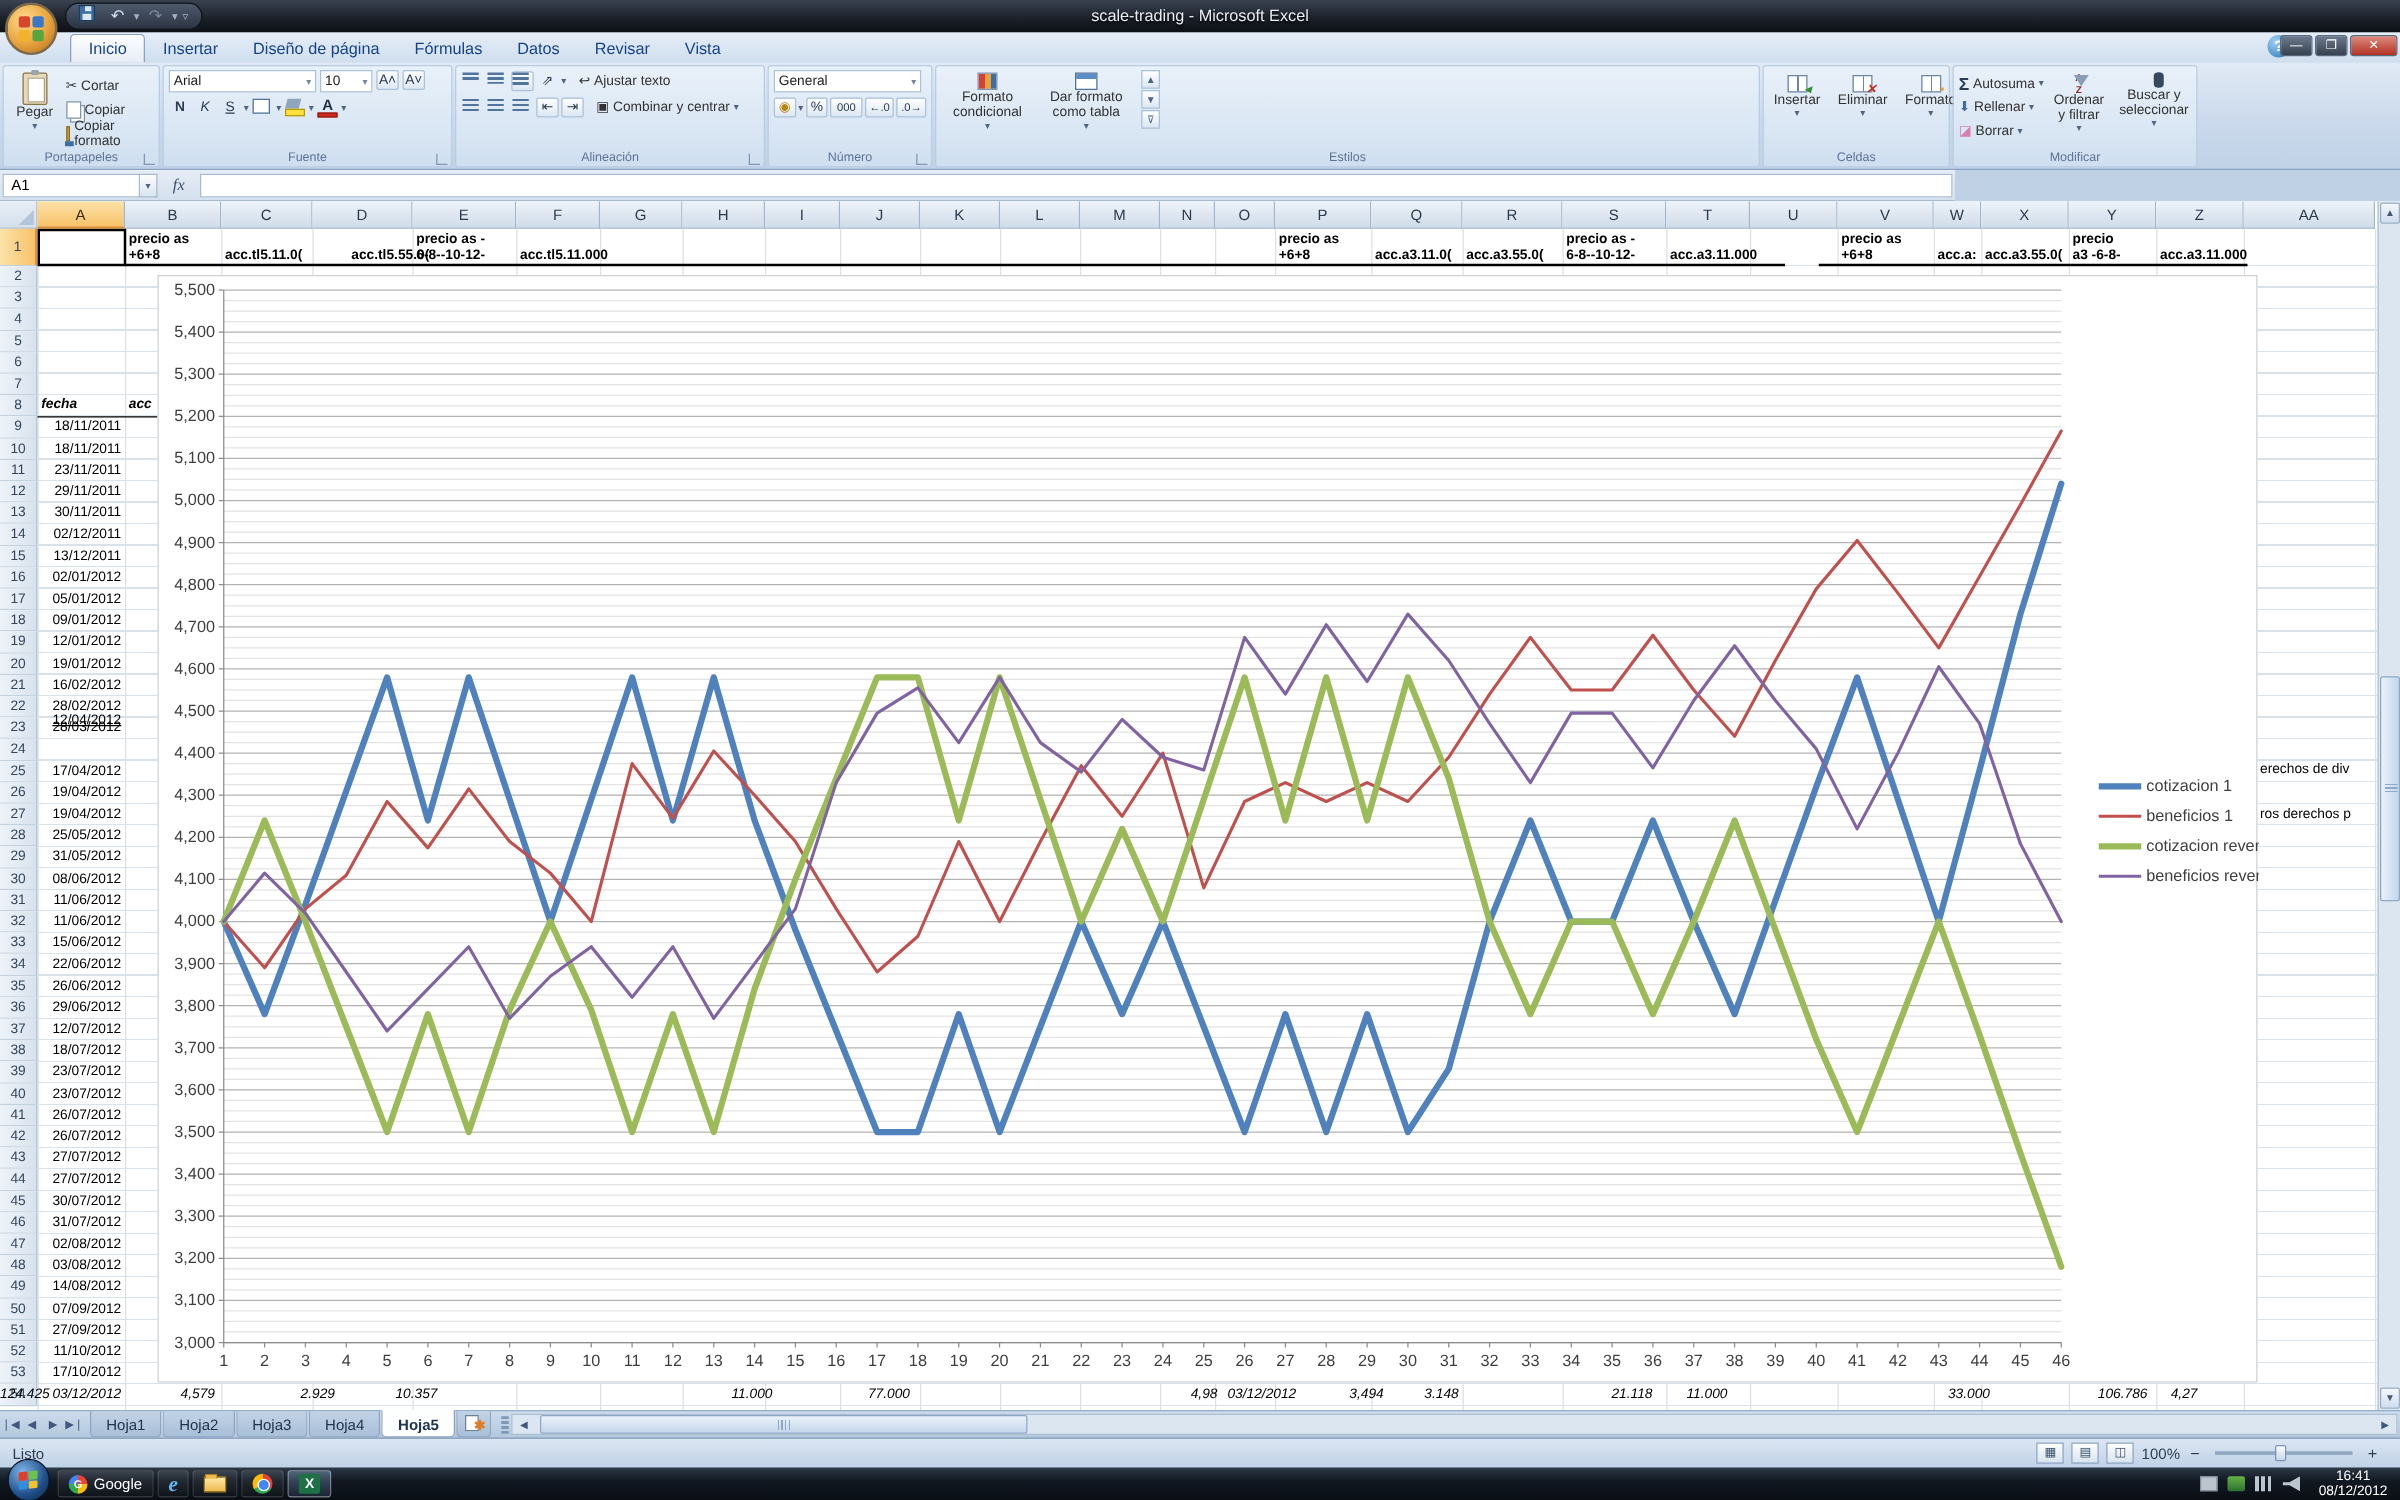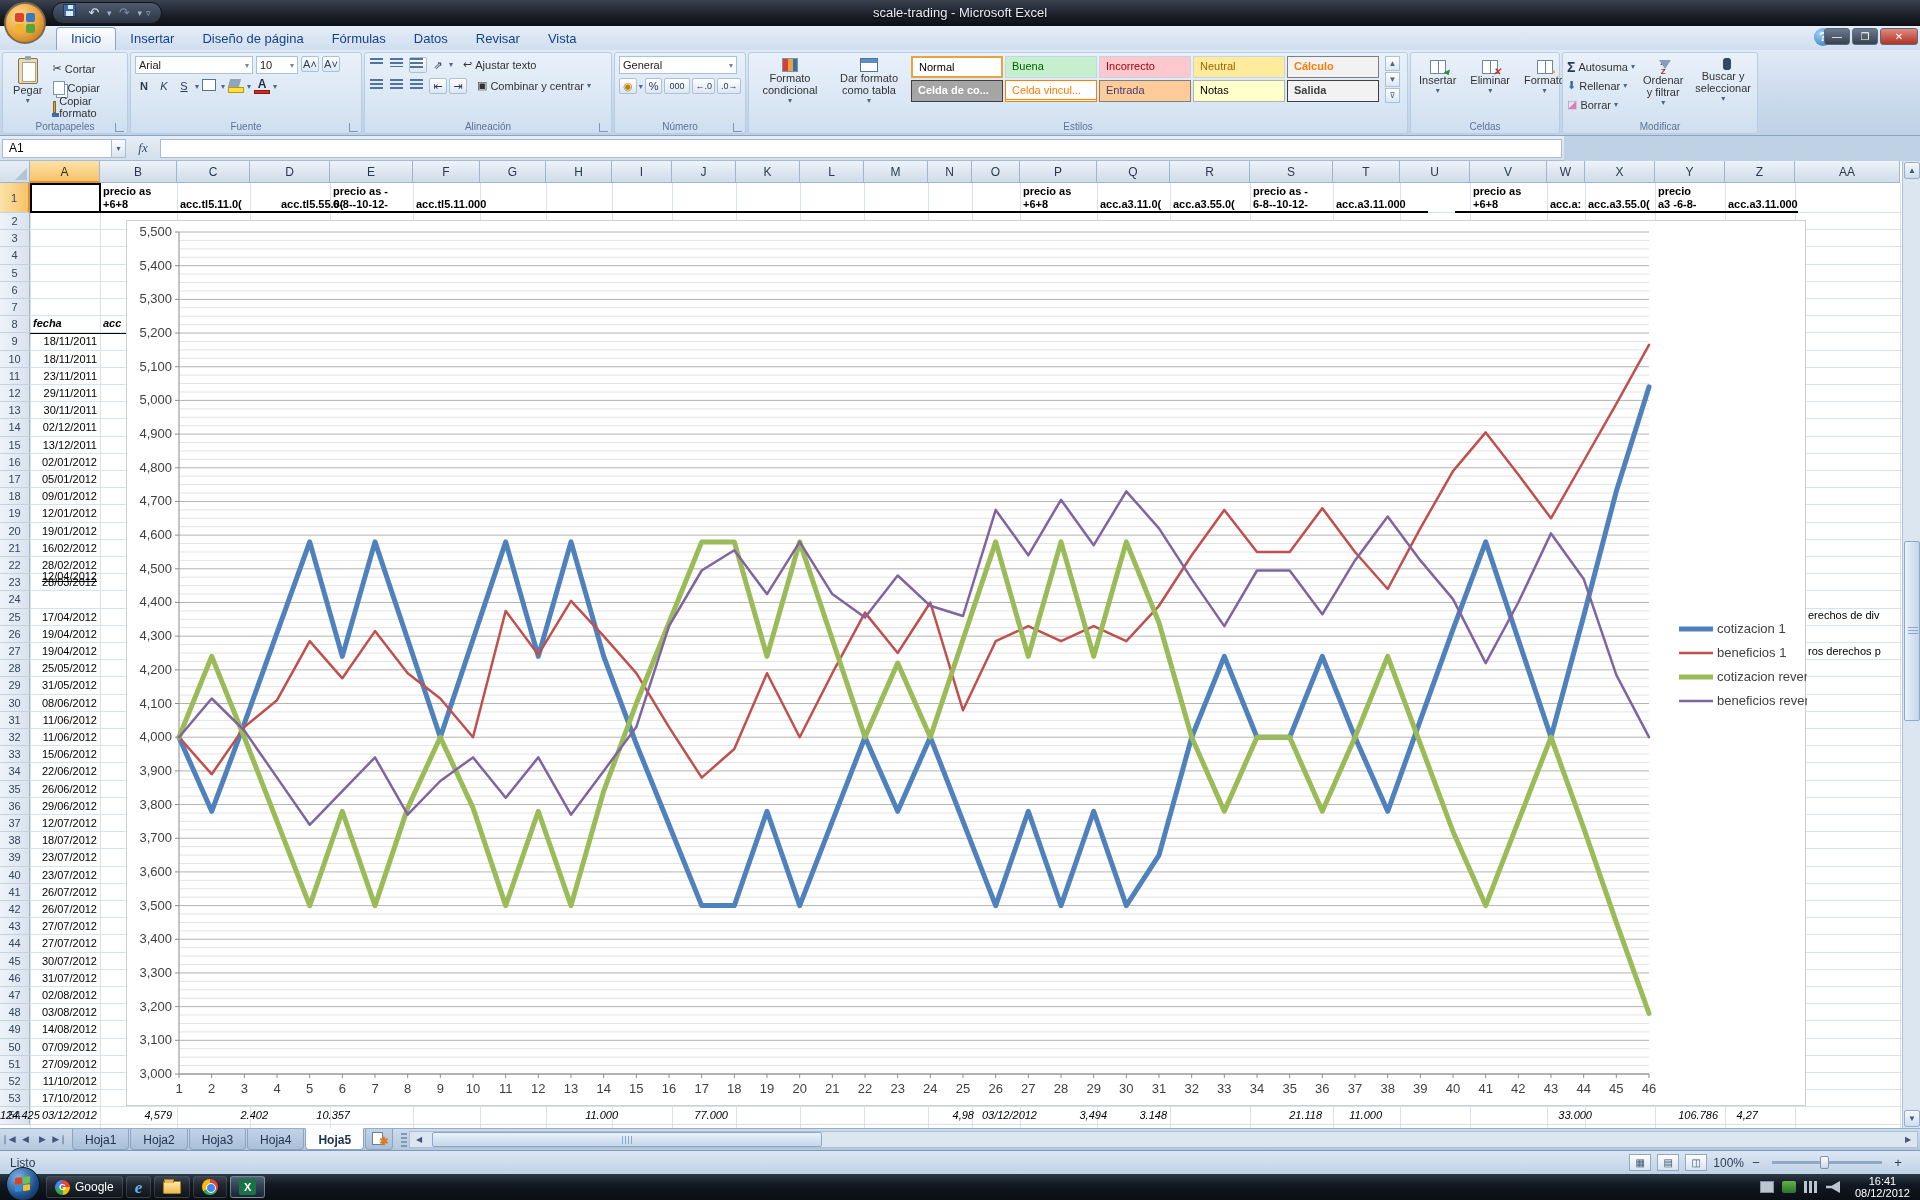--- a/index.html
+++ b/index.html
@@ -309,32 +309,20 @@
       <div class="bigbtn" style="width:74px">
         <div class="condic"></div>
         <span>Formato condicional</span>
           <span class="caret">▾</span>
       </div>
       <div class="bigbtn" style="width:76px">
         <div class="tableic"></div>
         <span>Dar formato como tabla</span>
           <span class="caret">▾</span>
       </div>
-      <div id="styles-gallery">
-          <div class="stylecell" style="background: rgb(255, 255, 255); color: rgb(0, 0, 0); border: 2px solid rgb(232, 163, 61);">Normal</div>
-          <div class="stylecell" style="background: rgb(198, 239, 206); color: rgb(0, 97, 0); border-color: rgb(200, 212, 224);">Buena</div>
-          <div class="stylecell" style="background: rgb(255, 199, 206); color: rgb(156, 0, 6); border-color: rgb(200, 212, 224);">Incorrecto</div>
-          <div class="stylecell" style="background: rgb(255, 235, 156); color: rgb(156, 101, 0); border-color: rgb(200, 212, 224);">Neutral</div>
-          <div class="stylecell" style="background: rgb(242, 242, 242); color: rgb(250, 125, 0); border-color: rgb(127, 127, 127); font-weight: bold;">Cálculo</div>
-          <div class="stylecell" style="background: rgb(165, 165, 165); color: rgb(255, 255, 255); border-color: rgb(63, 63, 63); font-weight: bold;">Celda de co...</div>
-          <div class="stylecell" style="background: rgb(255, 255, 255); color: rgb(250, 125, 0); border-color: rgb(255, 128, 1); border-bottom-width: 3px; border-bottom-style: double;">Celda vincul...</div>
-          <div class="stylecell" style="background: rgb(255, 204, 153); color: rgb(63, 63, 118); border-color: rgb(127, 127, 127);">Entrada</div>
-          <div class="stylecell" style="background: rgb(255, 255, 204); color: rgb(0, 0, 0); border-color: rgb(178, 178, 178);">Notas</div>
-          <div class="stylecell" style="background: rgb(242, 242, 242); color: rgb(63, 63, 63); border-color: rgb(63, 63, 63); font-weight: bold;">Salida</div>
-        </div>
       <div class="gal-arrows">
         <div>▲</div>
         <div>▼</div>
         <div>⊽</div>
       </div>
     </div>
     <div class="rgroup-label">Estilos</div>
   </div>
 
   <div class="rgroup" style="width:150px">
@@ -621,21 +609,21 @@
       <div class="datecell" style="left: 27px; top: 810.8px;">31/07/2012</div>
       <div class="datecell" style="left: 27px; top: 828px;">02/08/2012</div>
       <div class="datecell" style="left: 27px; top: 845.2px;">03/08/2012</div>
       <div class="datecell" style="left: 27px; top: 862.4px;">14/08/2012</div>
       <div class="datecell" style="left: 27px; top: 879.6px;">07/09/2012</div>
       <div class="datecell" style="left: 27px; top: 896.8px;">27/09/2012</div>
       <div class="datecell" style="left: 27px; top: 914px;">11/10/2012</div>
       <div class="datecell" style="left: 27px; top: 931.2px;">17/10/2012</div>
       <div class="celltext" style="top: 948px; left: 0px; width: 97px; text-align: right;">03/12/2012</div>
       <div class="celltext" style="top: 948px; left: 0px; width: 172px; text-align: right;">4,579</div>
-      <div class="celltext" style="top: 948px; left: 0px; width: 268px; text-align: right;">2.402</div>
+      <div class="celltext" style="top: 948px; left: 0px; width: 268px; text-align: right;">2.929</div>
       <div class="celltext" style="top: 948px; left: 0px; width: 350px; text-align: right;">10.357</div>
       <div class="celltext" style="top: 948px; left: 0px; width: 618px; text-align: right;">11.000</div>
       <div class="celltext" style="top: 948px; left: 0px; width: 728px; text-align: right;">77.000</div>
       <div class="celltext" style="top: 948px; left: 0px; width: 924px; text-align: left;">124.425</div>
       <div class="celltext" style="top: 948px; left: 0px; width: 974px; text-align: right;">4,98</div>
       <div class="celltext" style="top: 948px; left: 0px; width: 1037px; text-align: right;">03/12/2012</div>
       <div class="celltext" style="top: 948px; left: 0px; width: 1107px; text-align: right;">3,494</div>
       <div class="celltext" style="top: 948px; left: 0px; width: 1167px; text-align: right;">3.148</div>
       <div class="celltext" style="top: 948px; left: 0px; width: 1322px; text-align: right;">21.118</div>
       <div class="celltext" style="top: 948px; left: 0px; width: 1382px; text-align: right;">11.000</div>

